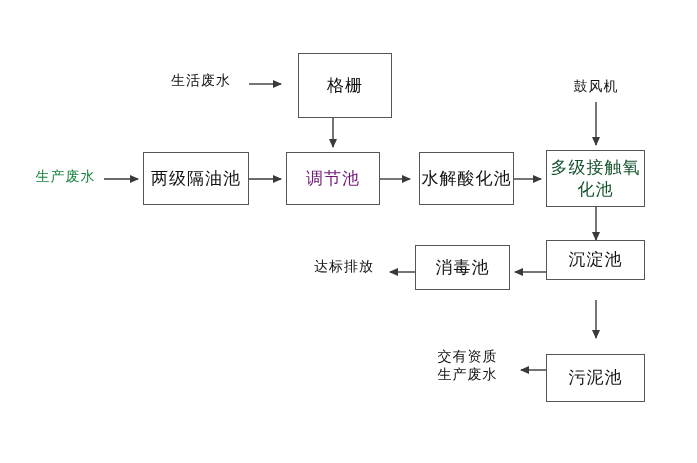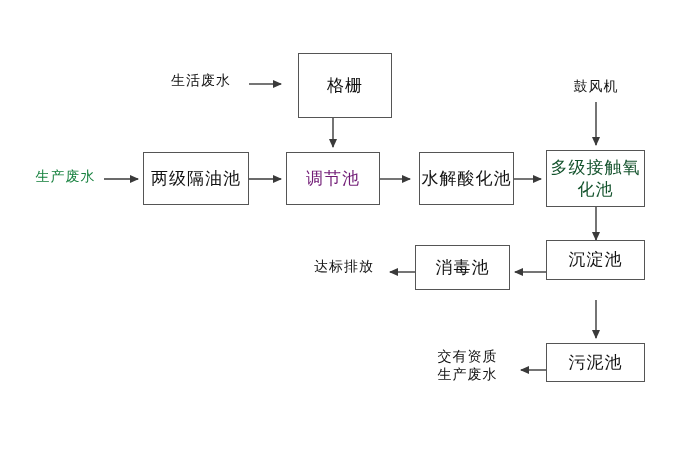--- a/index.html
+++ b/index.html
@@ -108,21 +108,21 @@
       <div class="node" style="left: 546px; top: 150px; width: 99px; height: 57px; border-color: rgb(85, 85, 85); color: #14532d;">
         <span class="node-label">多级接触氧
 化池</span>
       </div>
       <div class="node" style="left: 546px; top: 240px; width: 99px; height: 40px; border-color: rgb(85, 85, 85); color: rgb(17, 17, 17);">
         <span class="node-label">沉淀池</span>
       </div>
       <div class="node" style="left: 415px; top: 245px; width: 95px; height: 45px; border-color: rgb(85, 85, 85); color: rgb(17, 17, 17);">
         <span class="node-label">消毒池</span>
       </div>
-      <div class="node" style="left: 546px; top: 343px; width: 99px; height: 39px; border-color: rgb(85, 85, 85); color: rgb(17, 17, 17); justify-content: center;">
+      <div class="node" style="left: 546px; top: 354px; width: 99px; height: 48px; border-color: rgb(85, 85, 85); color: rgb(17, 17, 17); justify-content: center;">
         <span class="node-label">污泥池</span>
       </div>
     </div>
   <div id="io-layer">
       <div class="io-label" style="left: 155px; top: 72px; width: 92px; color: rgb(17, 17, 17);">生活废水</div>
       <div class="io-label" style="left: 18px; top: 168px; width: 95px; color: #15803d;">生产废水</div>
       <div class="io-label" style="left: 556px; top: 78px; width: 80px; color: rgb(17, 17, 17);">鼓风机</div>
       <div class="io-label" style="left: 298px; top: 258px; width: 92px; color: rgb(17, 17, 17);">达标排放</div>
       <div class="io-label" style="left: 420px; top: 348px; width: 95px; color: rgb(17, 17, 17);">交有资质
 生产废水</div>

